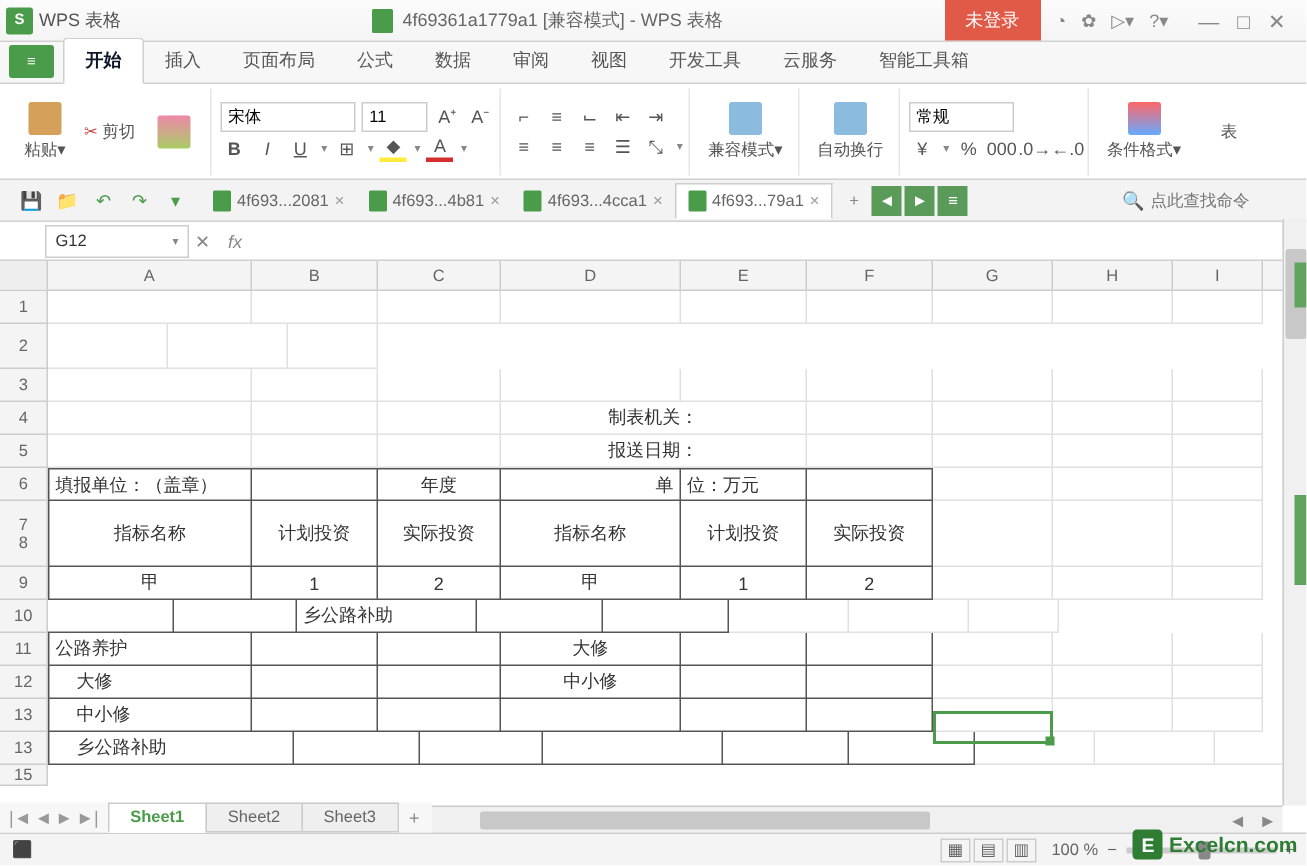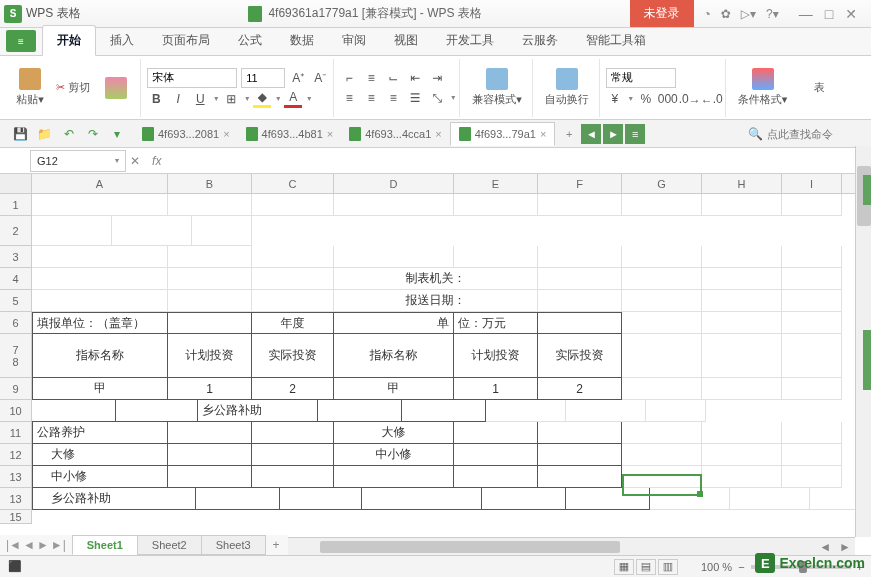--- a/index.html
+++ b/index.html
@@ -90,21 +90,21 @@
 .sheettabs { position: absolute; bottom: 22px; left: 0; height: 20px; display: flex; align-items: center; background: #f7f7f7; z-index: 2; }
 .sheettabs .nav { display: flex; gap: 2px; padding: 0 6px; color: #999; }
 .sheettab { padding: 3px 14px; border: 1px solid #ccc; background: #efefef; color: #666; font-size: 11px; cursor: pointer; margin-right: -1px; }
 .sheettab.active { background: #fff; border-bottom: 1px solid #fff; color: #4a9b4a; font-weight: bold; }
 .sheettabs .add { padding: 0 8px; color: #888; cursor: pointer; }
 
 
 .status { position: absolute; bottom: 0; left: 0; right: 0; height: 22px; background: #f4f4f4; border-top: 1px solid #ccc; display: flex; align-items: center; padding: 0 8px; gap: 10px; font-size: 11px; color: #666; }
 .status .views { display: flex; gap: 2px; margin-left: auto; }
 .status .views span { width: 20px; height: 16px; border: 1px solid #ccc; display: flex; align-items: center; justify-content: center; cursor: pointer; }
-.zoom { display: flex; align-items: center; gap: 6px; margin-left: 13px; }
+.zoom { display: flex; align-items: center; gap: 6px; }
 .zoom .track { width: 100px; height: 4px; background: #ccc; position: relative; }
 .zoom .track .knob { position: absolute; left: 48px; top: -4px; width: 8px; height: 12px; background: #888; border-radius: 2px; }
 
 
 .watermark { position: absolute; right: 6px; bottom: 4px; display: flex; align-items: center; gap: 4px; font-size: 14px; font-weight: bold; color: #2e7d32; z-index: 5; }
 .watermark .elogo { width: 20px; height: 20px; background: #2e7d32; color: #fff; border-radius: 3px; display: flex; align-items: center; justify-content: center; font-size: 13px; }
 
 
 .greenbar { position: absolute; right: 0; width: 8px; background: #5fa35f; }
 </style>

